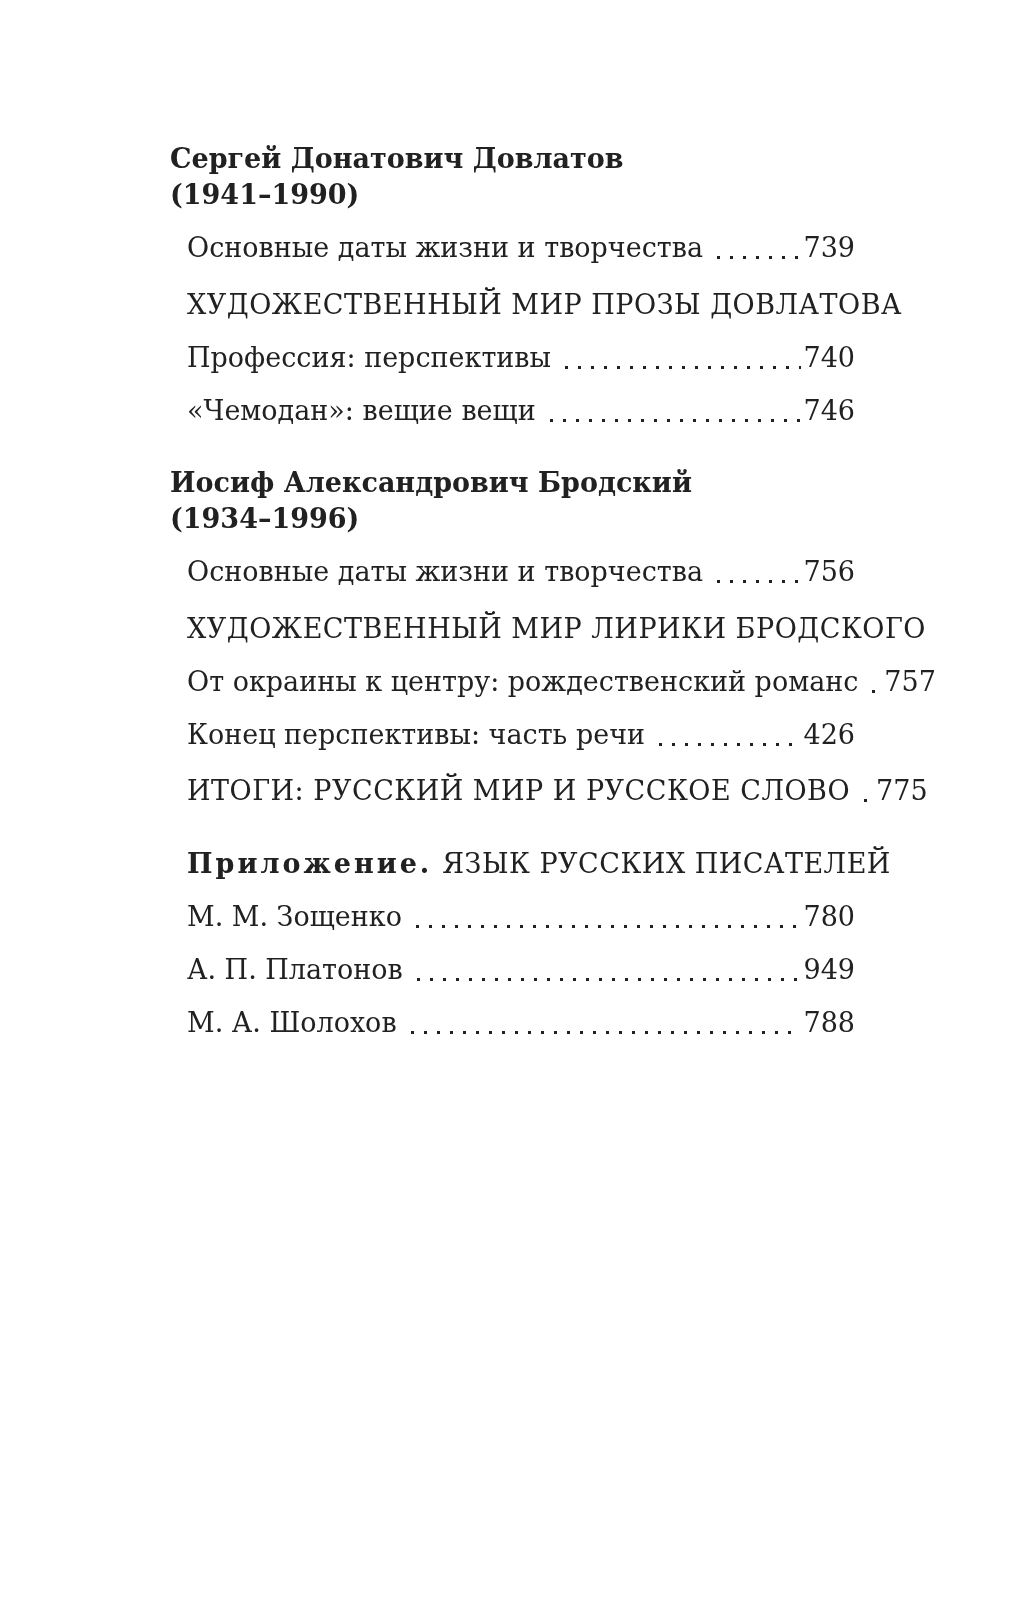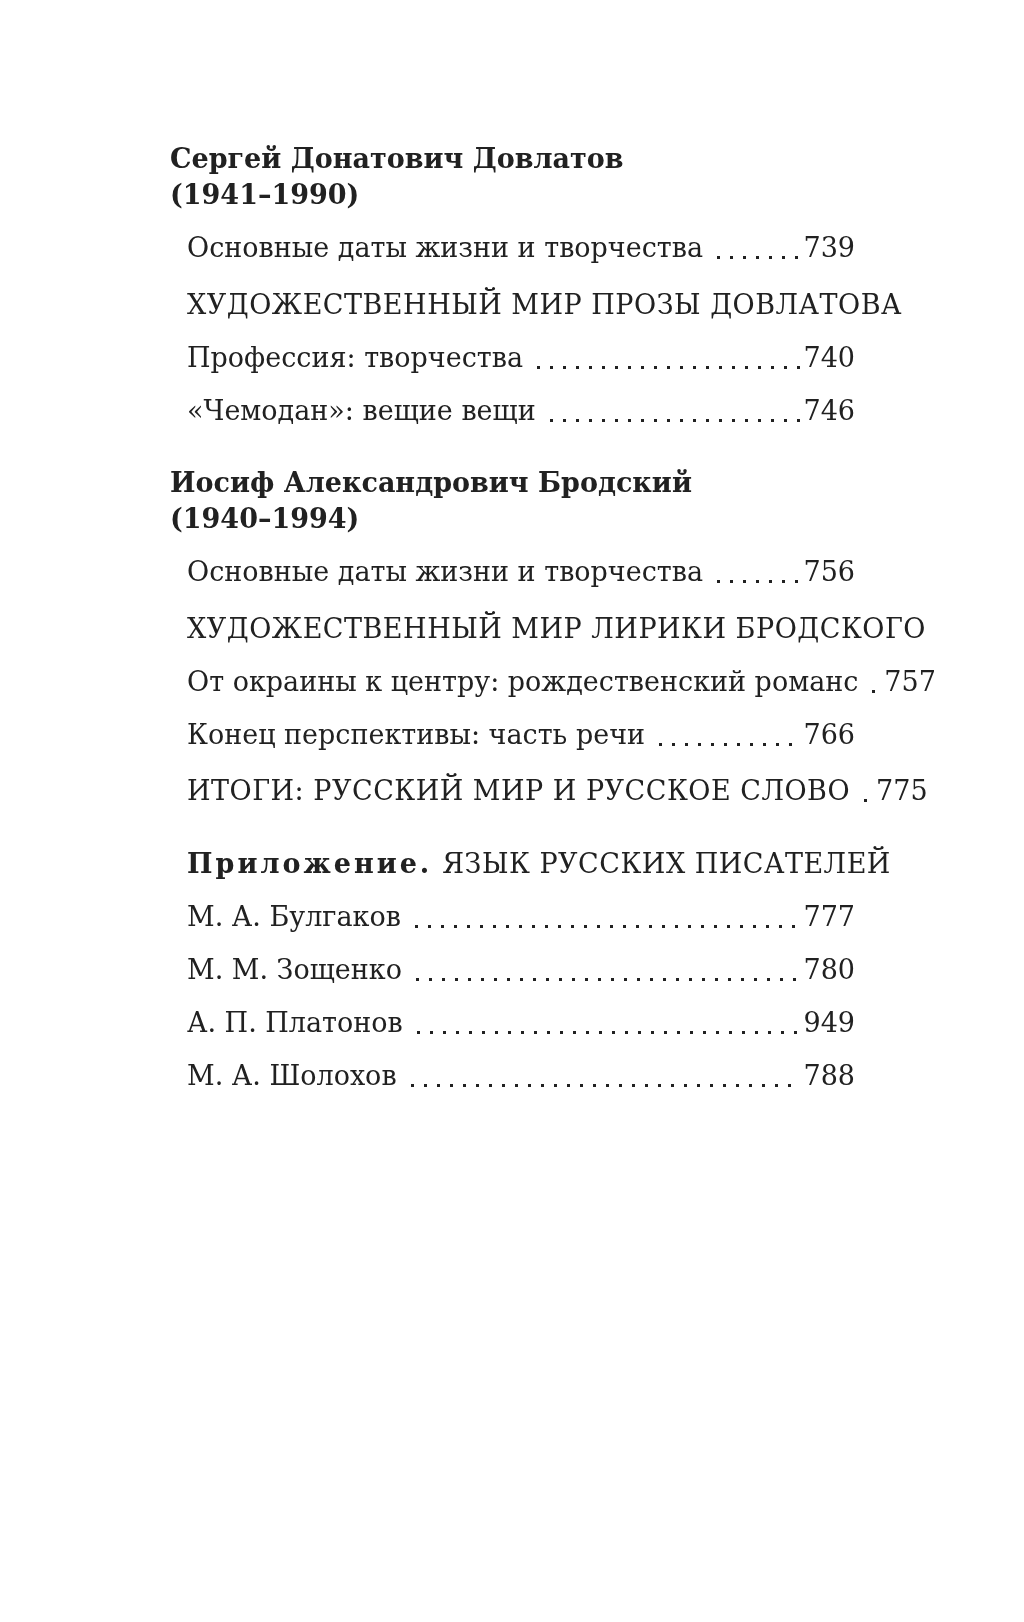--- a/index.html
+++ b/index.html
@@ -90,34 +90,34 @@
       <span class="label">Основные даты жизни и творчества</span>
       <span class="leader"></span>
       <span class="num">739</span>
     </div>
 
     <div class="row mt-section">
       <span class="label section-title">ХУДОЖЕСТВЕННЫЙ МИР ПРОЗЫ ДОВЛАТОВА</span>
     </div>
 
     <div class="row">
-      <span class="label">Профессия: творчества</span>
+      <span class="label">Профессия: перспективы</span>
       <span class="leader"></span>
       <span class="num">740</span>
     </div>
 
     <div class="row">
       <span class="label">«Чемодан»: вещие вещи</span>
       <span class="leader"></span>
       <span class="num">746</span>
     </div>
 
     <div class="author mt-author">
       <div>Иосиф Александрович Бродский</div>
-      <div>(1940–1994)</div>
+      <div>(1934–1996)</div>
     </div>
 
     <div class="row">
       <span class="label">Основные даты жизни и творчества</span>
       <span class="leader"></span>
       <span class="num">756</span>
     </div>
 
     <div class="row mt-section">
       <span class="label section-title">ХУДОЖЕСТВЕННЫЙ МИР ЛИРИКИ БРОДСКОГО</span>
@@ -125,40 +125,35 @@
 
     <div class="row">
       <span class="label">От окраины к центру: рождественский романс</span>
       <span class="leader"></span>
       <span class="num">757</span>
     </div>
 
     <div class="row">
       <span class="label">Конец перспективы: часть речи</span>
       <span class="leader"></span>
-      <span class="num">766</span>
+      <span class="num">426</span>
     </div>
 
     <div class="row mt-results">
       <span class="label results-label">ИТОГИ: РУССКИЙ МИР И РУССКОЕ СЛОВО</span>
       <span class="leader"></span>
       <span class="num">775</span>
     </div>
 
     <div class="row mt-appendix">
       <span class="label">
         <span class="appendix-prefix">Приложение.</span><span class="appendix-title">ЯЗЫК РУССКИХ ПИСАТЕЛЕЙ</span>
       </span>
     </div>
 
-    <div class="row">
-      <span class="label">М. А. Булгаков</span>
-      <span class="leader"></span>
-      <span class="num">777</span>
-    </div>
 
     <div class="row">
       <span class="label">М. М. Зощенко</span>
       <span class="leader"></span>
       <span class="num">780</span>
     </div>
 
     <div class="row">
       <span class="label">А. П. Платонов</span>
       <span class="leader"></span>

